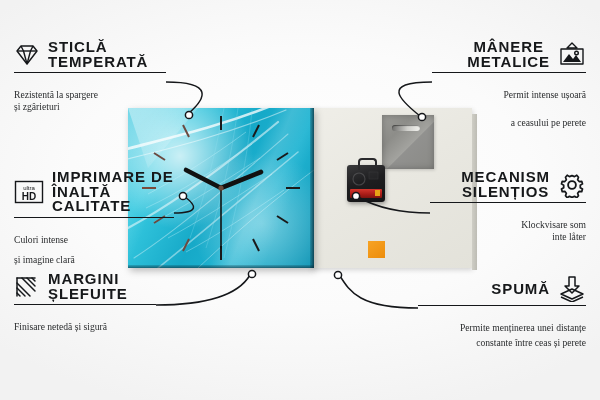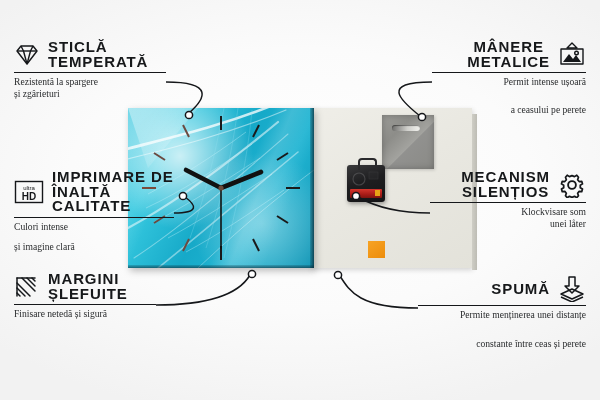--- a/index.html
+++ b/index.html
@@ -102,21 +102,21 @@
   .callout.left .head{justify-content:flex-start;}
   .callout.right .head{justify-content:flex-end;}
   .title{
     font-family:Liberation Sans, sans-serif;
     font-size:15px;font-weight:700;letter-spacing:.9px;color:#16181a;
     line-height:14.5px;text-transform:uppercase;
   }
   .callout.right .title{text-align:center;}
   .rule{height:1.4px;background:#15171a;margin-top:3px;}
   .sub{
-    font-size:9.6px;color:#2a2c2e;line-height:11.6px;margin-top:3px;
+    font-size:9.6px;color:#2a2c2e;line-height:11.6px;margin-top:16px;
     font-family:"Liberation Serif",serif;
   }
   .callout.right .sub{text-align:right;}
   .ico{flex:0 0 auto;display:block;}
 
   
   #c-sticla{left:14px;top:40px;width:152px;}
   #c-sticla .rule{width:152px;}
   #c-hd{left:14px;top:170px;width:160px;}
   #c-hd .rule{width:160px;}
@@ -321,34 +321,34 @@
       </div>
       <svg class="ico" width="28" height="26" viewBox="0 0 28 28">
         <g fill="none" stroke="#15171a" stroke-width="2" stroke-linejoin="round">
           <path d="M14 3 l3 1.2 2.6-1.6 2 2.4 -1 2.8 1.8 2.2 3-.3 .9 3 -2.6 1.6 0 2.9 2.6 1.6 -.9 3 -3-.3 -1.8 2.2 1 2.8 -2 2.4 -2.6-1.6 -3 1.2 -3-1.2 -2.6 1.6 -2-2.4 1-2.8 -1.8-2.2 -3 .3 -.9-3 2.6-1.6 0-2.9 -2.6-1.6 .9-3 3 .3 1.8-2.2 -1-2.8 2-2.4 2.6 1.6 Z" transform="scale(.92) translate(1.2,1.2)"></path>
           <circle cx="14" cy="14" r="4.2"></circle>
         </g>
       </svg>
     </div>
     <div class="rule"></div>
     <div class="sub">Klockvisare som</div>
-    <div class="sub" style="margin-top:0">unei låter</div>
+    <div class="sub" style="margin-top:0">inte låter</div>
   </div>
 
   <div class="callout right" id="c-distantier">
     <div class="head">
       <div>
         <div class="title">SPUMĂ</div>
       </div>
       <svg class="ico" width="28" height="26" viewBox="0 0 28 26">
         <g fill="none" stroke="#15171a" stroke-width="1.5" stroke-linejoin="round">
           <path d="M11 1 H17 V10 H21 L14 17 L7 10 H11 Z"></path>
           <path d="M14 13 L25 18 L14 23 L3 18 Z"></path>
           <path d="M3 21 L14 26 L25 21"></path>
         </g>
       </svg>
     </div>
     <div class="rule"></div>
     <div class="sub">Permite menținerea unei distanțe</div>
-    <div class="sub" style="margin-top:17px">constante între ceas și perete</div>
+    <div class="sub" style="margin-top:3px">constante între ceas și perete</div>
   </div>
 
 </div>
 
 </body></html>

